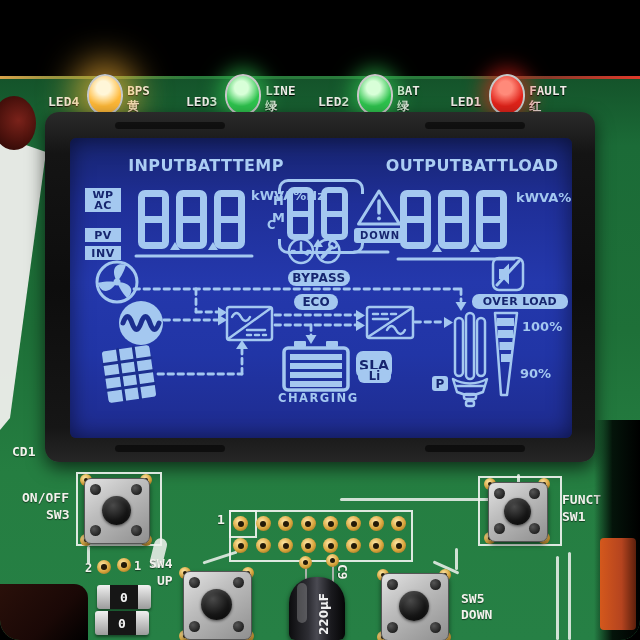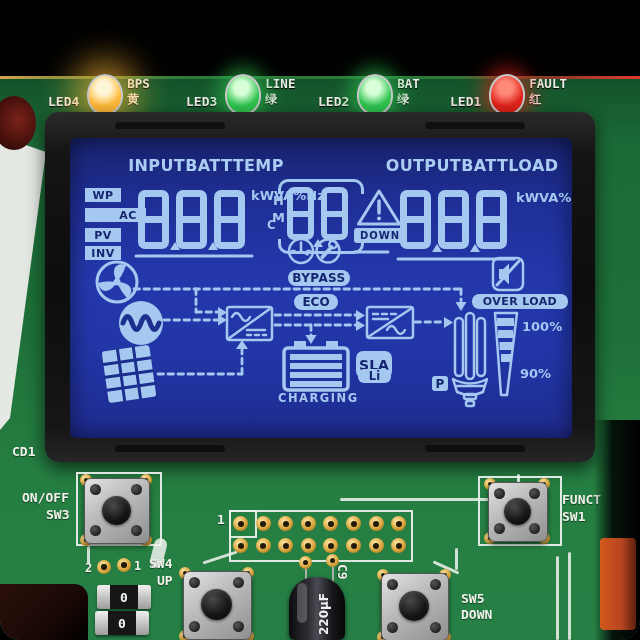--- a/index.html
+++ b/index.html
@@ -20,21 +20,21 @@
        background:linear-gradient(90deg,rgba(4,14,8,0) 0%,#04140a 40%,#000 100%);}
   #orange-comp{position:absolute;left:600px;top:538px;width:36px;height:92px;border-radius:4px;
        background:linear-gradient(90deg,#d4581c 0%,#b5441f 60%,#5a1f0c 100%);}
   .trc{position:absolute;background:#e9efe9;opacity:.88;border-radius:2px;}
   
   .led-group{position:absolute;top:72px;display:flex;align-items:flex-start;gap:5px;}
   .led-id{margin-top:22px;font:bold 13px "DejaVu Sans Mono",monospace;color:#eeeee8;text-shadow:0 1px 1px #000;}
   .bulb-wrap{position:relative;width:38px;height:42px;}
   .bulb{position:absolute;left:3px;top:2px;width:32px;height:37px;border-radius:50% 50% 46% 46%;
         border:2px solid #c8c8c8;}
-  .led-txt{margin-top:4px;display:flex;flex-direction:column;line-height:14px;}
+  .led-txt{margin-top:11px;display:flex;flex-direction:column;line-height:14px;}
   .led-name{font:bold 12.5px "DejaVu Sans Mono",monospace;color:#eeeee8;text-shadow:0 1px 1px #000;}
   .led-cn{font:bold 12px "DejaVu Sans",sans-serif;color:#eeeee8;text-shadow:0 1px 1px #000;}
   
   #bezel{position:absolute;left:45px;top:112px;width:550px;height:350px;border-radius:14px;
         background:linear-gradient(180deg,#2a2a2a 0%,#141414 12%,#0d0d0d 50%,#161616 90%,#262626 100%);
         box-shadow:0 6px 18px rgba(0,0,0,.65);}
   .slot{position:absolute;height:7px;border-radius:4px;background:#000;opacity:.55;}
   #screen{position:absolute;left:70px;top:138px;width:502px;height:300px;border-radius:6px;overflow:hidden;
         background:linear-gradient(180deg,#17246f 0%,#1f2f98 22%,#2438ac 48%,#2135a6 72%,#1e2b8e 100%);
         box-shadow:inset 0 0 22px rgba(0,0,10,.55);}
@@ -280,21 +280,21 @@
           <line x1="284" y1="114" x2="318" y2="114"></line>
         </g>
       </g>
     </svg>
 
     <div class="lcd-h" style="left:308px;top:18px;width:188px;">OUTPUTBATTLOAD</div>
     <div class="lcd-h" style="left:42px;top:18px;width:188px;">INPUTBATTTEMP</div>
 
     <div id="modes">
         <div class="pill mode" style="top: 50px;">WP</div>
-        <div class="pill mode" style="top: 70px; padding-left: 25px;">AC</div>
+        <div class="pill mode" style="top: 60px;">AC</div>
         <div class="pill mode" style="top: 90px;">PV</div>
         <div class="pill mode" style="top: 108px;">INV</div>
       </div>
 
     <div id="left-digits" class="digrow" style="left:68px;top:52px;">
         <div class="dig d-lg"></div>
         <div class="dig d-lg"></div>
         <div class="dig d-lg"></div>
       </div>
     <div id="center-digits" class="digrow" style="left:217px;top:49px;">

